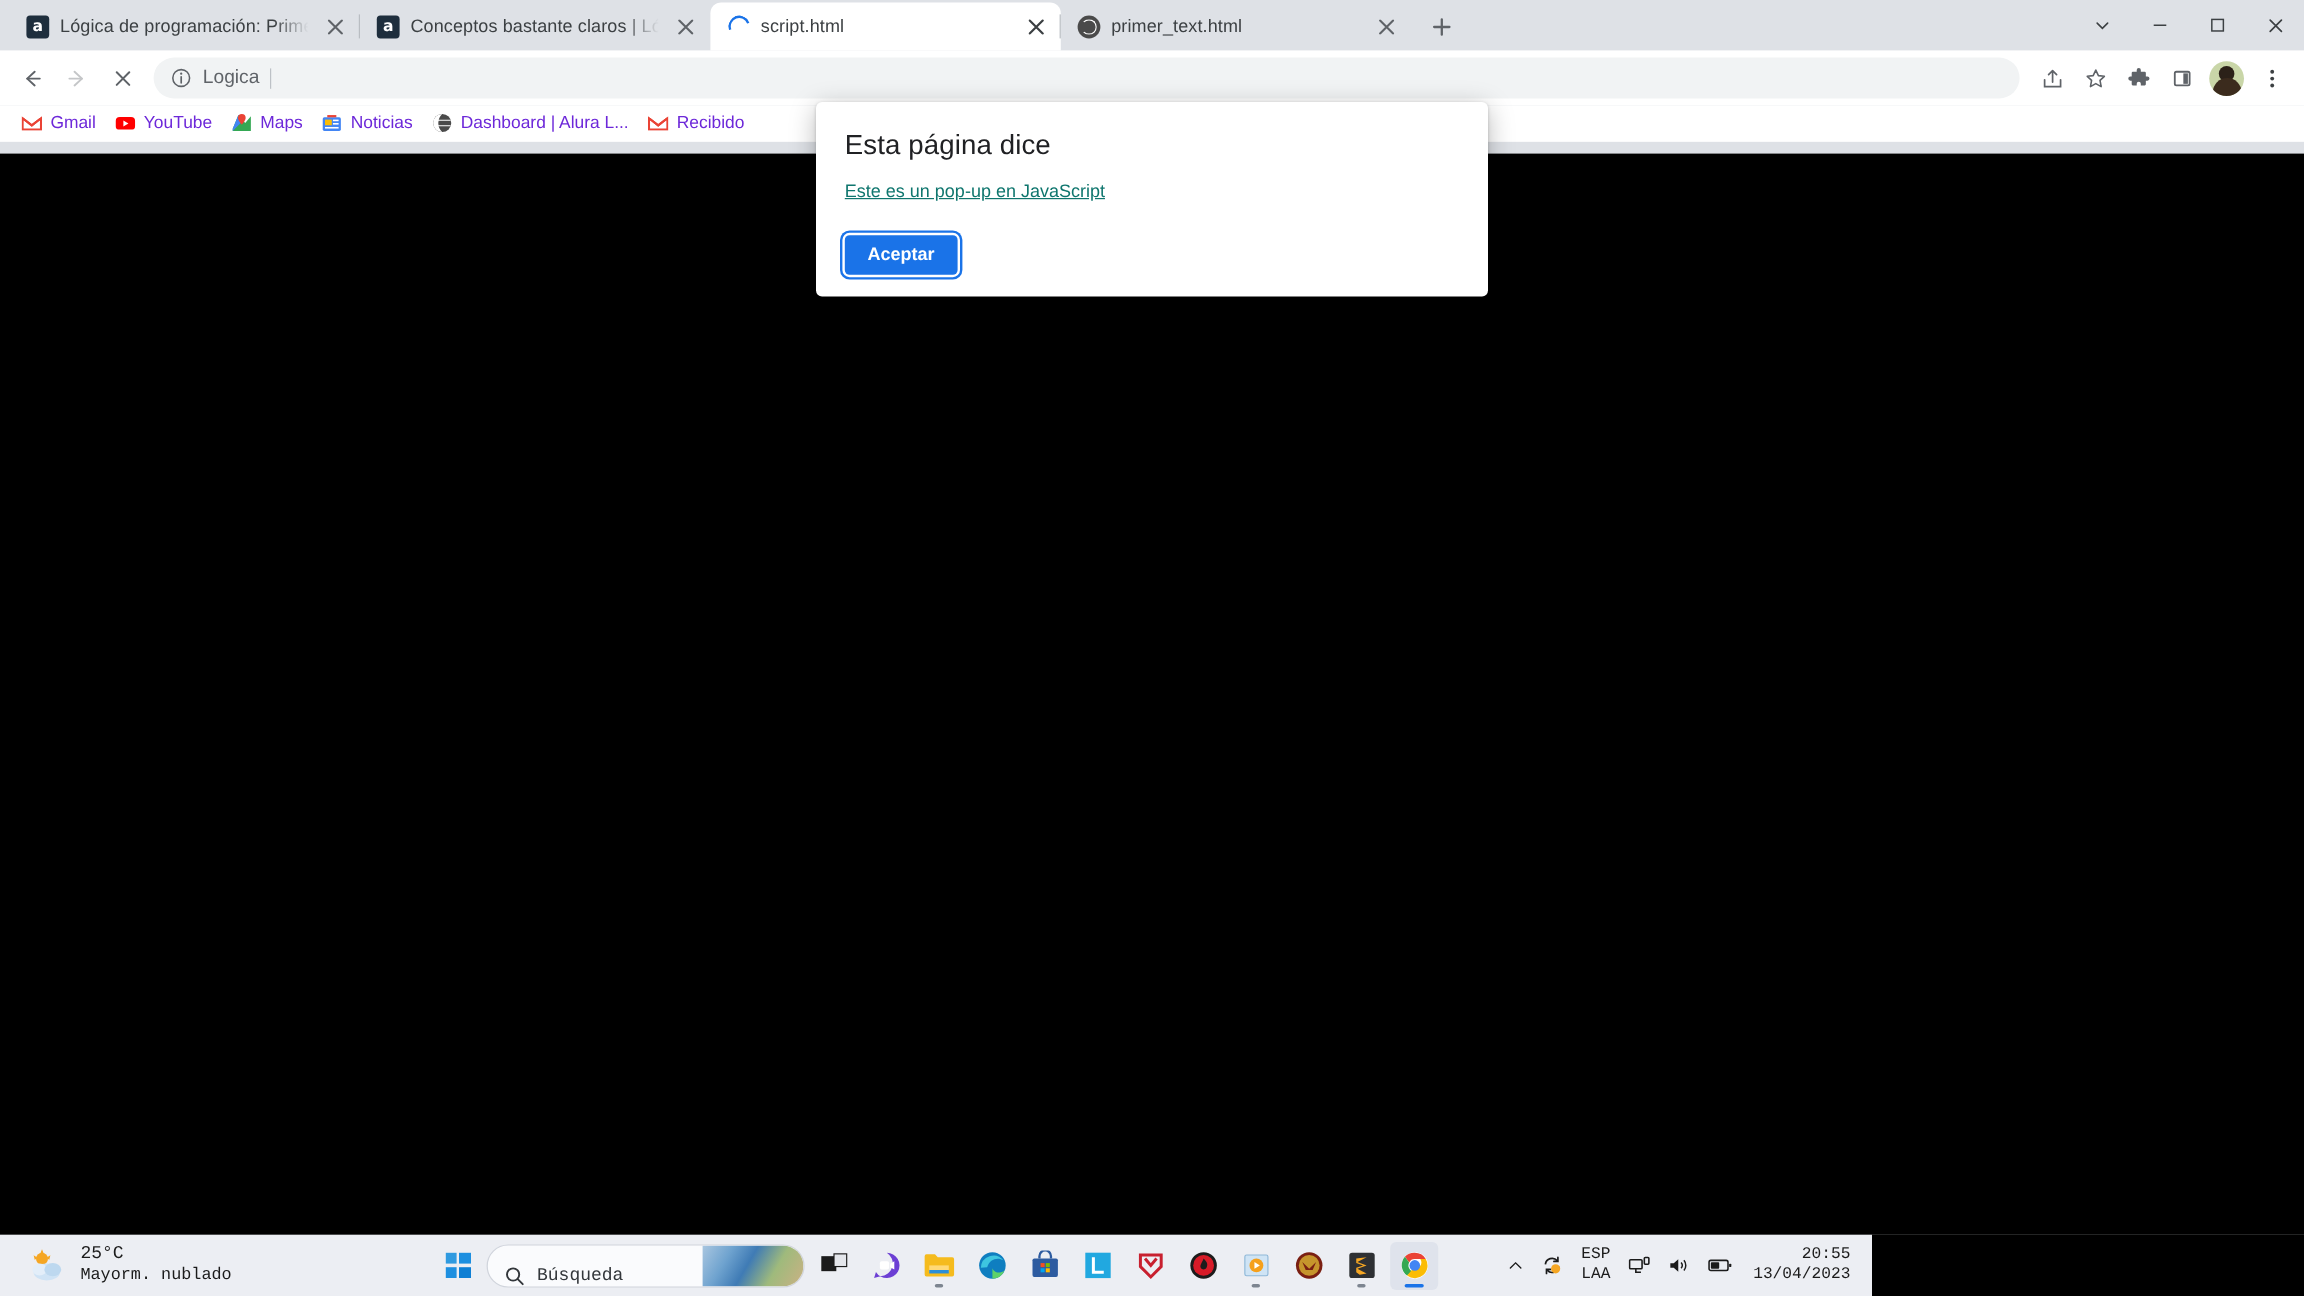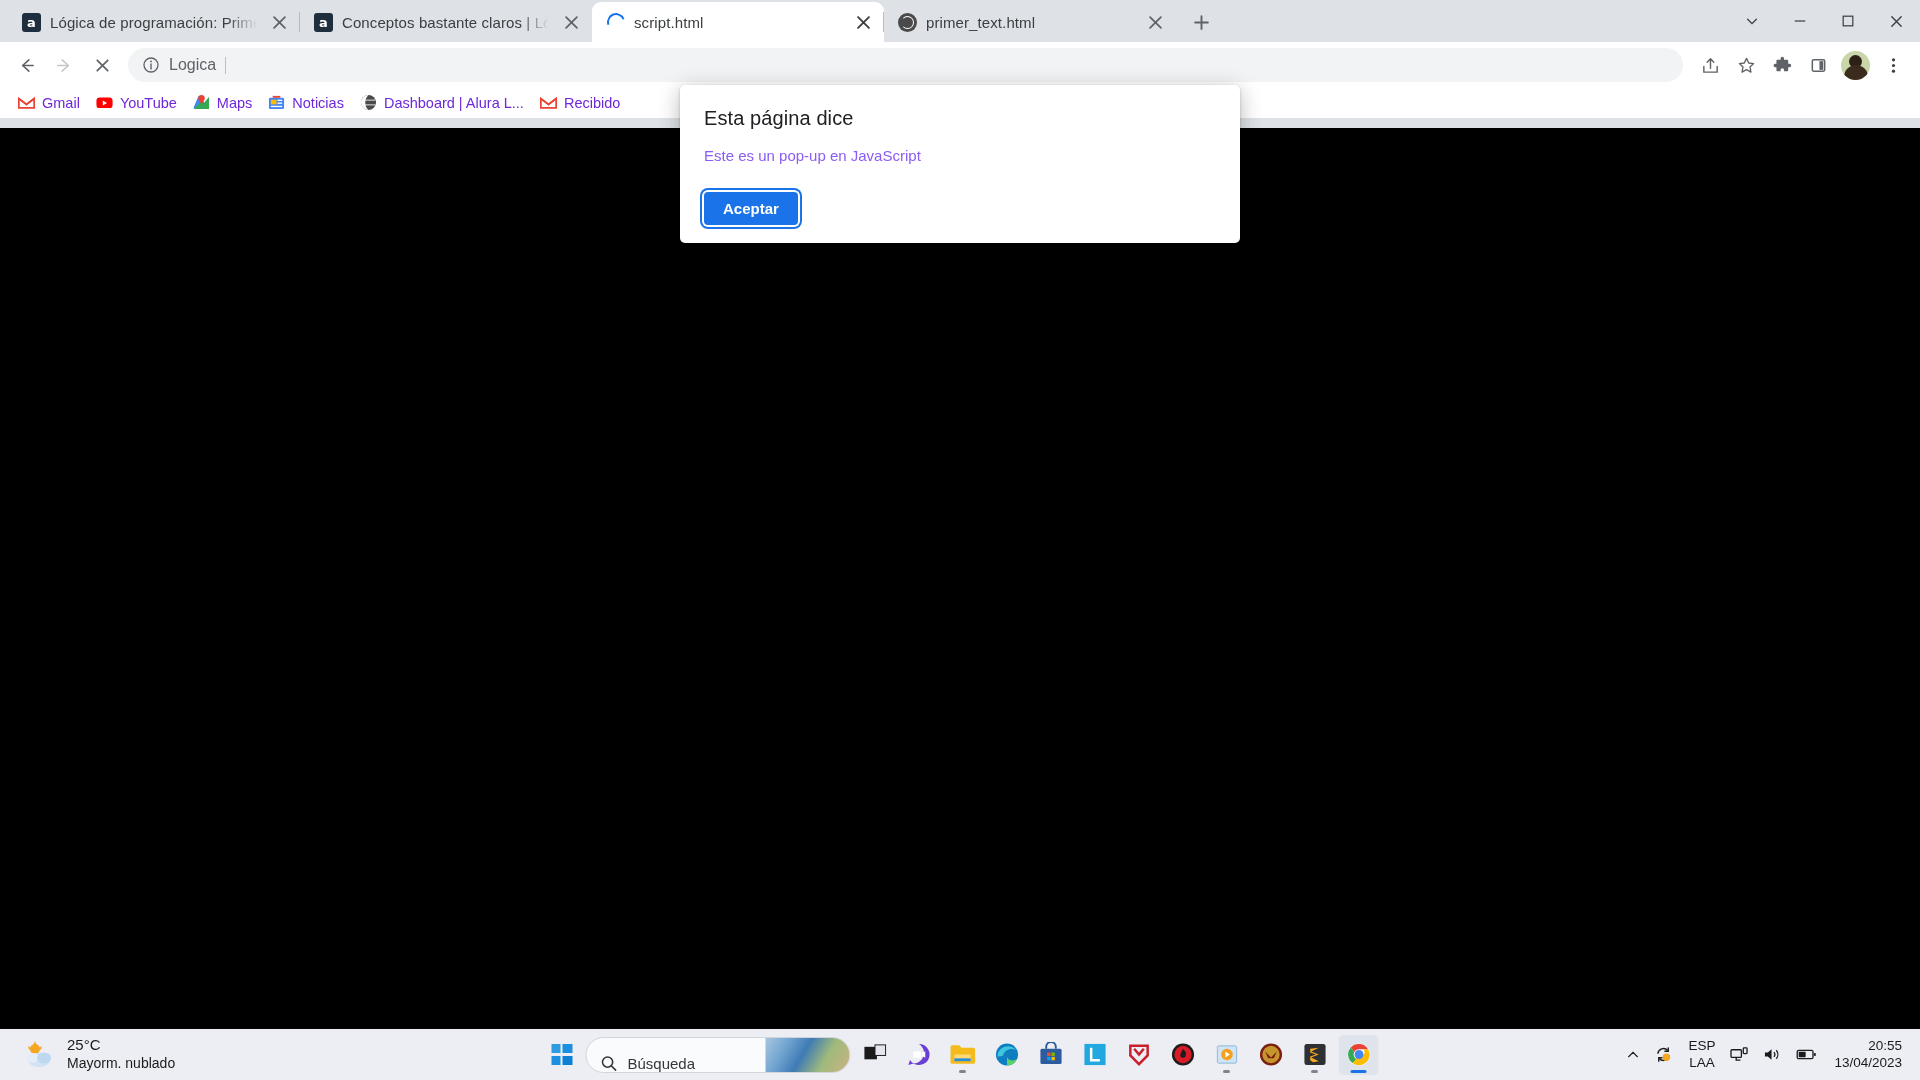--- a/index.html
+++ b/index.html
@@ -71,32 +71,32 @@
   
   .page { position:absolute; left:0; top:128px; right:0; bottom:0; background:#000; }
 
   
   .dialog-wrap { position:absolute; left:0; top:85px; width:1920px; display:flex; justify-content:center; z-index:50;}
   .dialog {
     width:560px; background:#fff; border-radius:5px;
     box-shadow:0 5px 22px rgba(0,0,0,.28), 0 1px 3px rgba(0,0,0,.2);
     padding:22px 24px 18px 24px;
   }
-  .dlg-title { font-size:20px; color:#202124; font-weight:normal; letter-spacing:.1px; }
-  .dlg-msg { font-size:15px; color:#8b5cf6; margin-top:17px; }
+  .dlg-title { font-size:23px; color:#202124; font-weight:normal; letter-spacing:.1px; }
+  .dlg-msg { font-size:15px; color:#0f766e; margin-top:17px;text-decoration:underline; }
   .dlg-actions { display:flex; justify-content:flex-start; margin-top:28px; }
   .dlg-ok {
     background:#1a73e8; color:#fff; font-size:15px; font-weight:bold;
     padding:8px 19px; border-radius:4px; border:none;
     box-shadow:0 0 0 2px #fff, 0 0 0 4px #1a73e8;
     font-family:"Liberation Sans", sans-serif;
   }
 
   
-  #taskbar { position:absolute; left:0; bottom:0; width:1920px; height:51px; background:#eceef3; display:flex; align-items:center;}
+  #taskbar { position:absolute; left:0; bottom:0; width:1560px; height:51px; background:#eceef3; display:flex; align-items:center;font-family:Liberation Mono, monospace;}
   .weather { display:flex; align-items:center; gap:11px; padding-left:22px; }
   .weather-ico { width:34px; height:34px; position:relative; flex:0 0 34px;}
   .weather-txt { line-height:1.25; }
   .weather-temp { font-size:15px; color:#1b1b1b; }
   .weather-desc { font-size:14px; color:#1b1b1b; }
 
   .tb-center { position:absolute; left:50%; transform:translateX(-50%); display:flex; align-items:center; gap:4px;}
   .start { width:40px; height:40px; display:flex; align-items:center; justify-content:center; border-radius:5px;}
   .startglyph { width:21px; height:21px; display:grid; grid-template-columns:1fr 1fr; grid-template-rows:1fr 1fr; gap:2.5px;}
   .startglyph i { display:block; background:#2f9ae0; }

